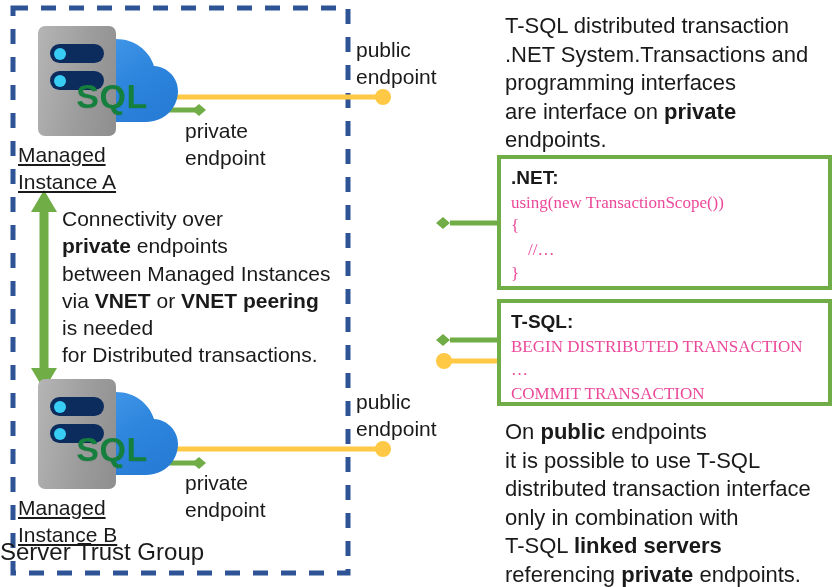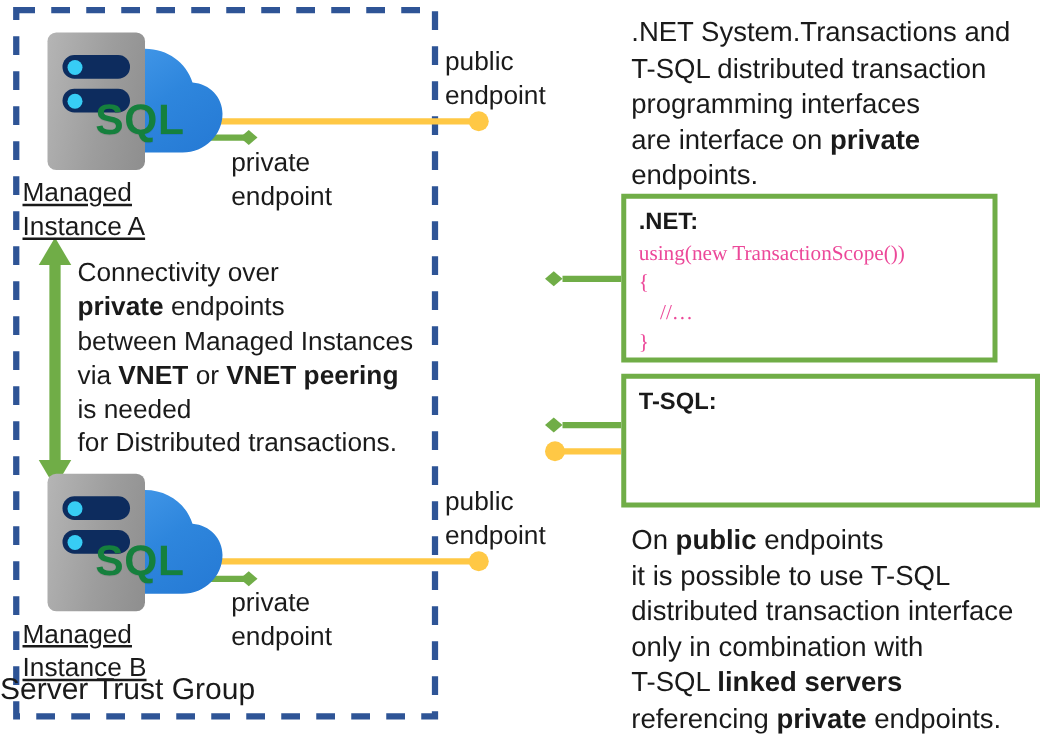--- a/index.html
+++ b/index.html
@@ -162,29 +162,32 @@
 
   <div class="tblock t21" style="left:185px;top:469px;">private
 endpoint</div>
   <div class="tblock t21" style="left:356px;top:388px;">public
 endpoint</div>
 
   <div id="trust-label">Server Trust Group</div>
 
   <div class="tblock t21" style="left:62px;top:205px;width:290px;"><div><span>Connectivity over</span></div><div><span class="b">private</span><span> endpoints</span></div><div><span>between Managed Instances</span></div><div><span>via </span><span class="b">VNET</span><span> or </span><span class="b">VNET peering</span></div><div><span>is needed</span></div><div><span>for Distributed transactions.</span></div></div>
 
-  <div class="tblock t22" style="left:505px;top:12px;width:330px;"><div><span>.NET System.Transactions and</span></div><div><span>T-SQL distributed transaction</span></div><div><span>programming interfaces</span></div><div><span>are interface on </span><span class="b">private</span></div><div><span>endpoints.</span></div></div>
+  <div class="tblock t22" style="left:505px;top:12px;width:330px;"><div><span>T-SQL distributed transaction</span></div><div><span>.NET System.Transactions and</span></div><div><span>programming interfaces</span></div><div><span>are interface on </span><span class="b">private</span></div><div><span>endpoints.</span></div></div>
 
-  <div class="codebox" style="left:497px;top:155px;width:301px;height:135px;">
+  <div class="codebox" style="left:497px;top:155px;width:335px;height:135px;">
     <div class="hdr">.NET:</div>
     <pre>using(new TransactionScope())
 {
     //…
 }</pre>
   </div>
 
   <div class="codebox" style="left:497px;top:299px;width:335px;height:107px;">
     <div class="hdr">T-SQL:</div>
+    <pre>BEGIN DISTRIBUTED TRANSACTION
+…
+COMMIT TRANSACTION</pre>
   </div>
 
   <div class="tblock t22" style="left:505px;top:418px;width:335px;"><div><span>On </span><span class="b">public</span><span> endpoints</span></div><div><span>it is possible to use T-SQL</span></div><div><span>distributed transaction interface</span></div><div><span>only in combination with</span></div><div><span>T-SQL </span><span class="b">linked servers</span></div><div><span>referencing </span><span class="b">private</span><span> endpoints.</span></div></div>
 
 </div>
 
 </body></html>

